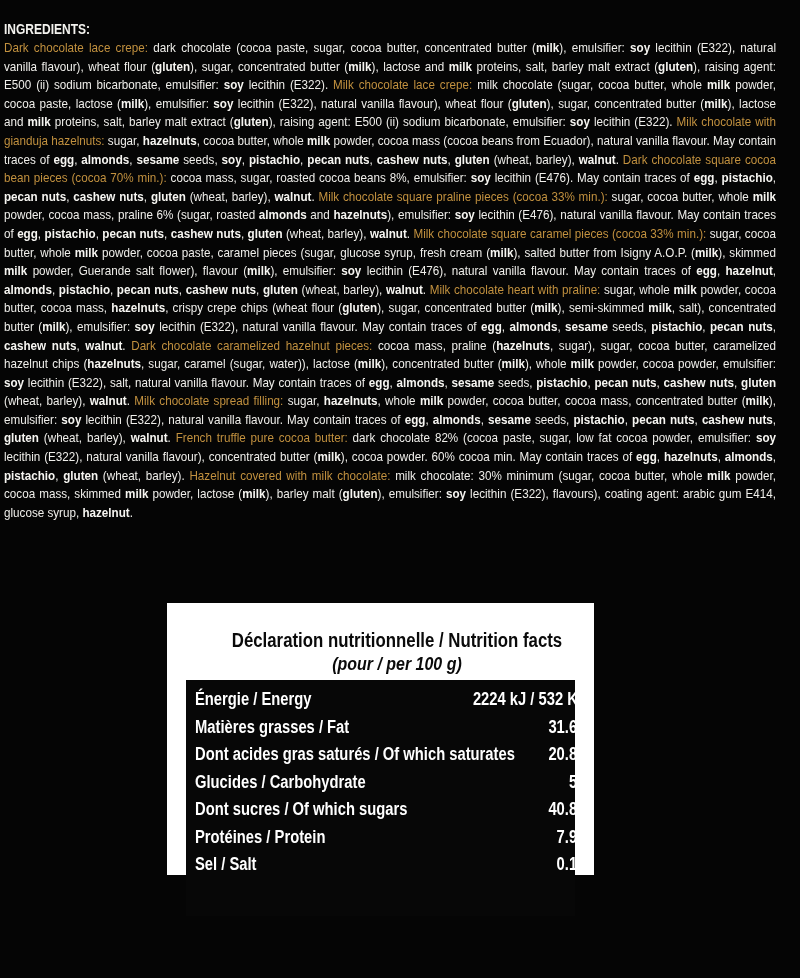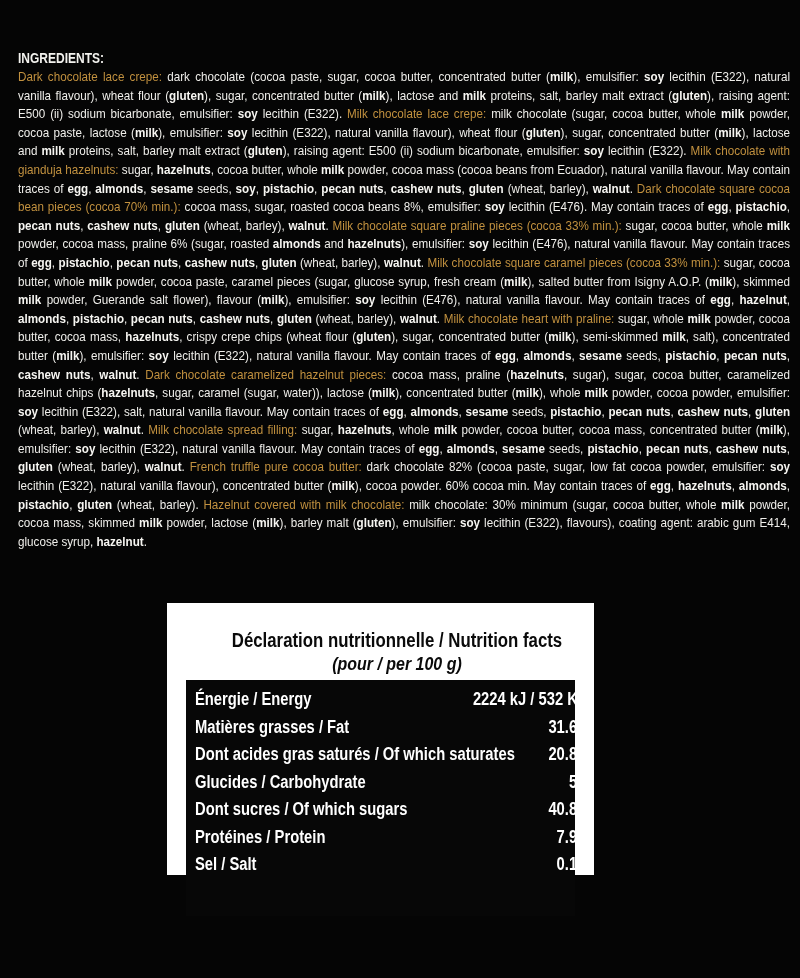--- a/index.html
+++ b/index.html
@@ -7,23 +7,22 @@
     width: 800px; height: 978px;
     background: #050505;
     position: relative;
     overflow: hidden;
     font-family: "Liberation Sans", sans-serif;
   }
 
   
   .ingredients-wrap {
     position: absolute;
-    left: 18px; top: 20px;
+    left: 4px; top: 20px;
     width: 772px;
-    margin-top: 29px;
   }
   .cx-ing {
     width: 900px;
     transform: scaleX(0.8578);
     transform-origin: 0 0;
   }
   .ing-title {
     color: #f3f2ee;
     font-size: 14px;
     font-weight: 700;

